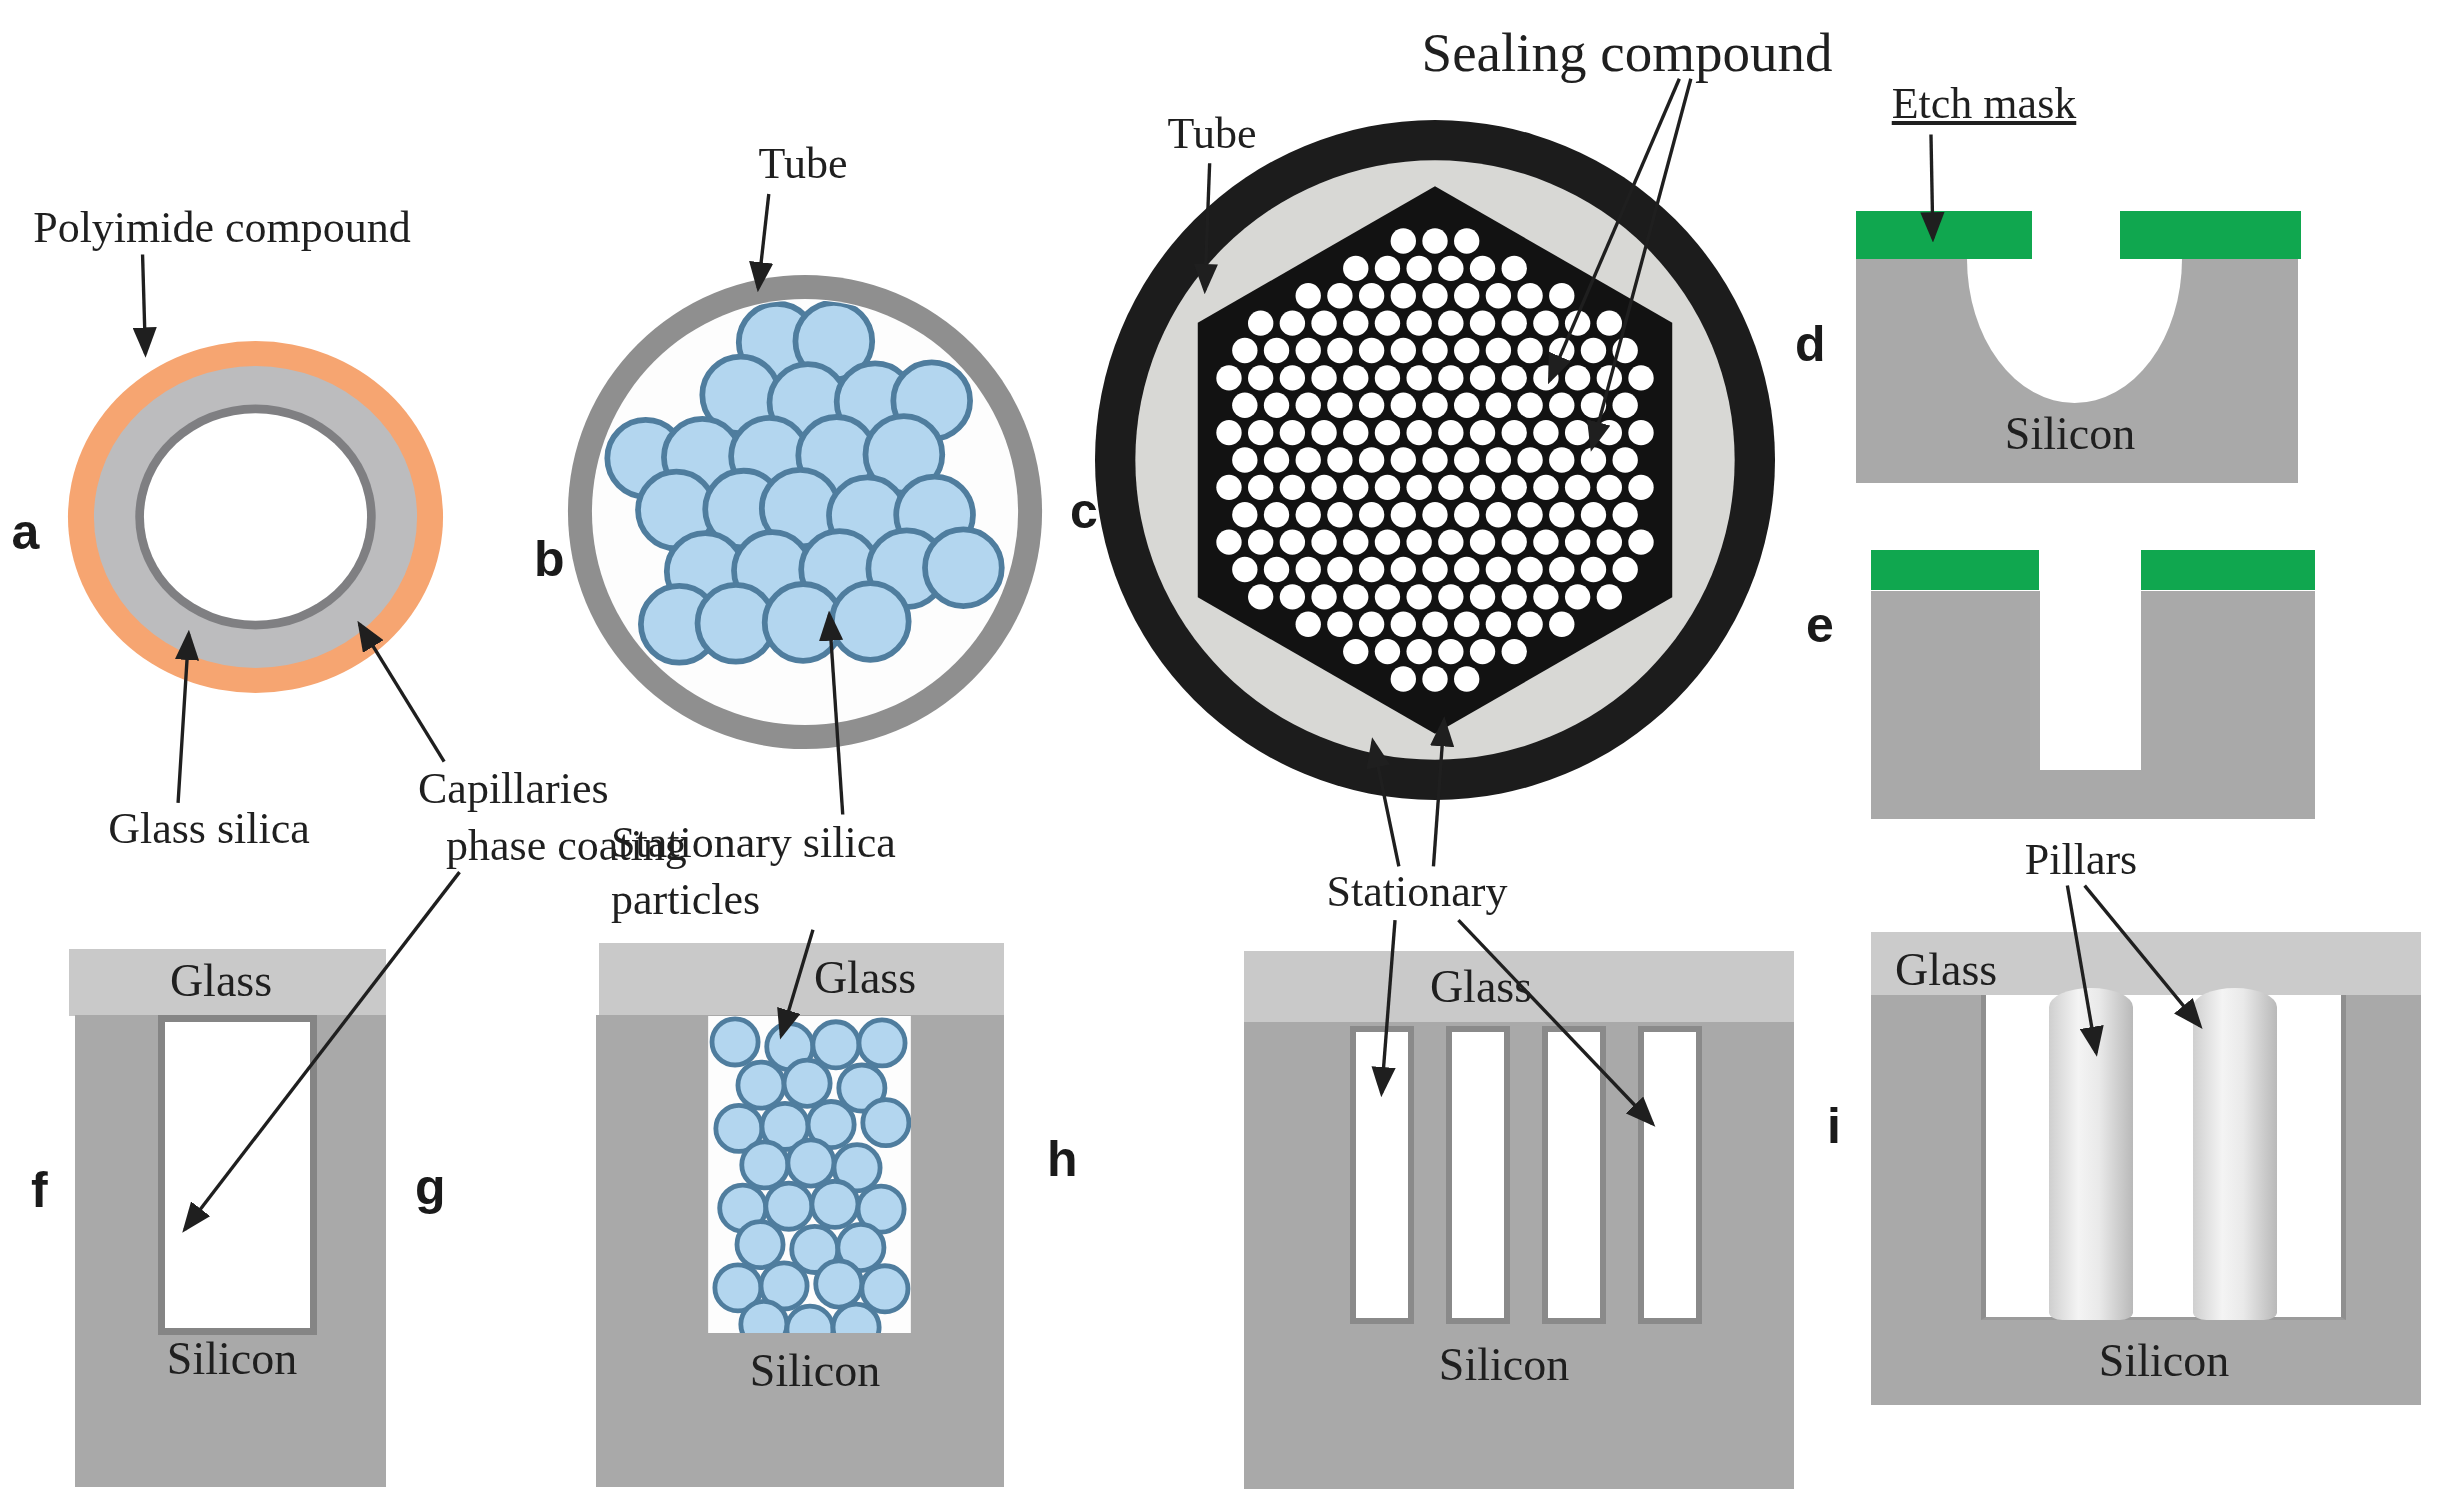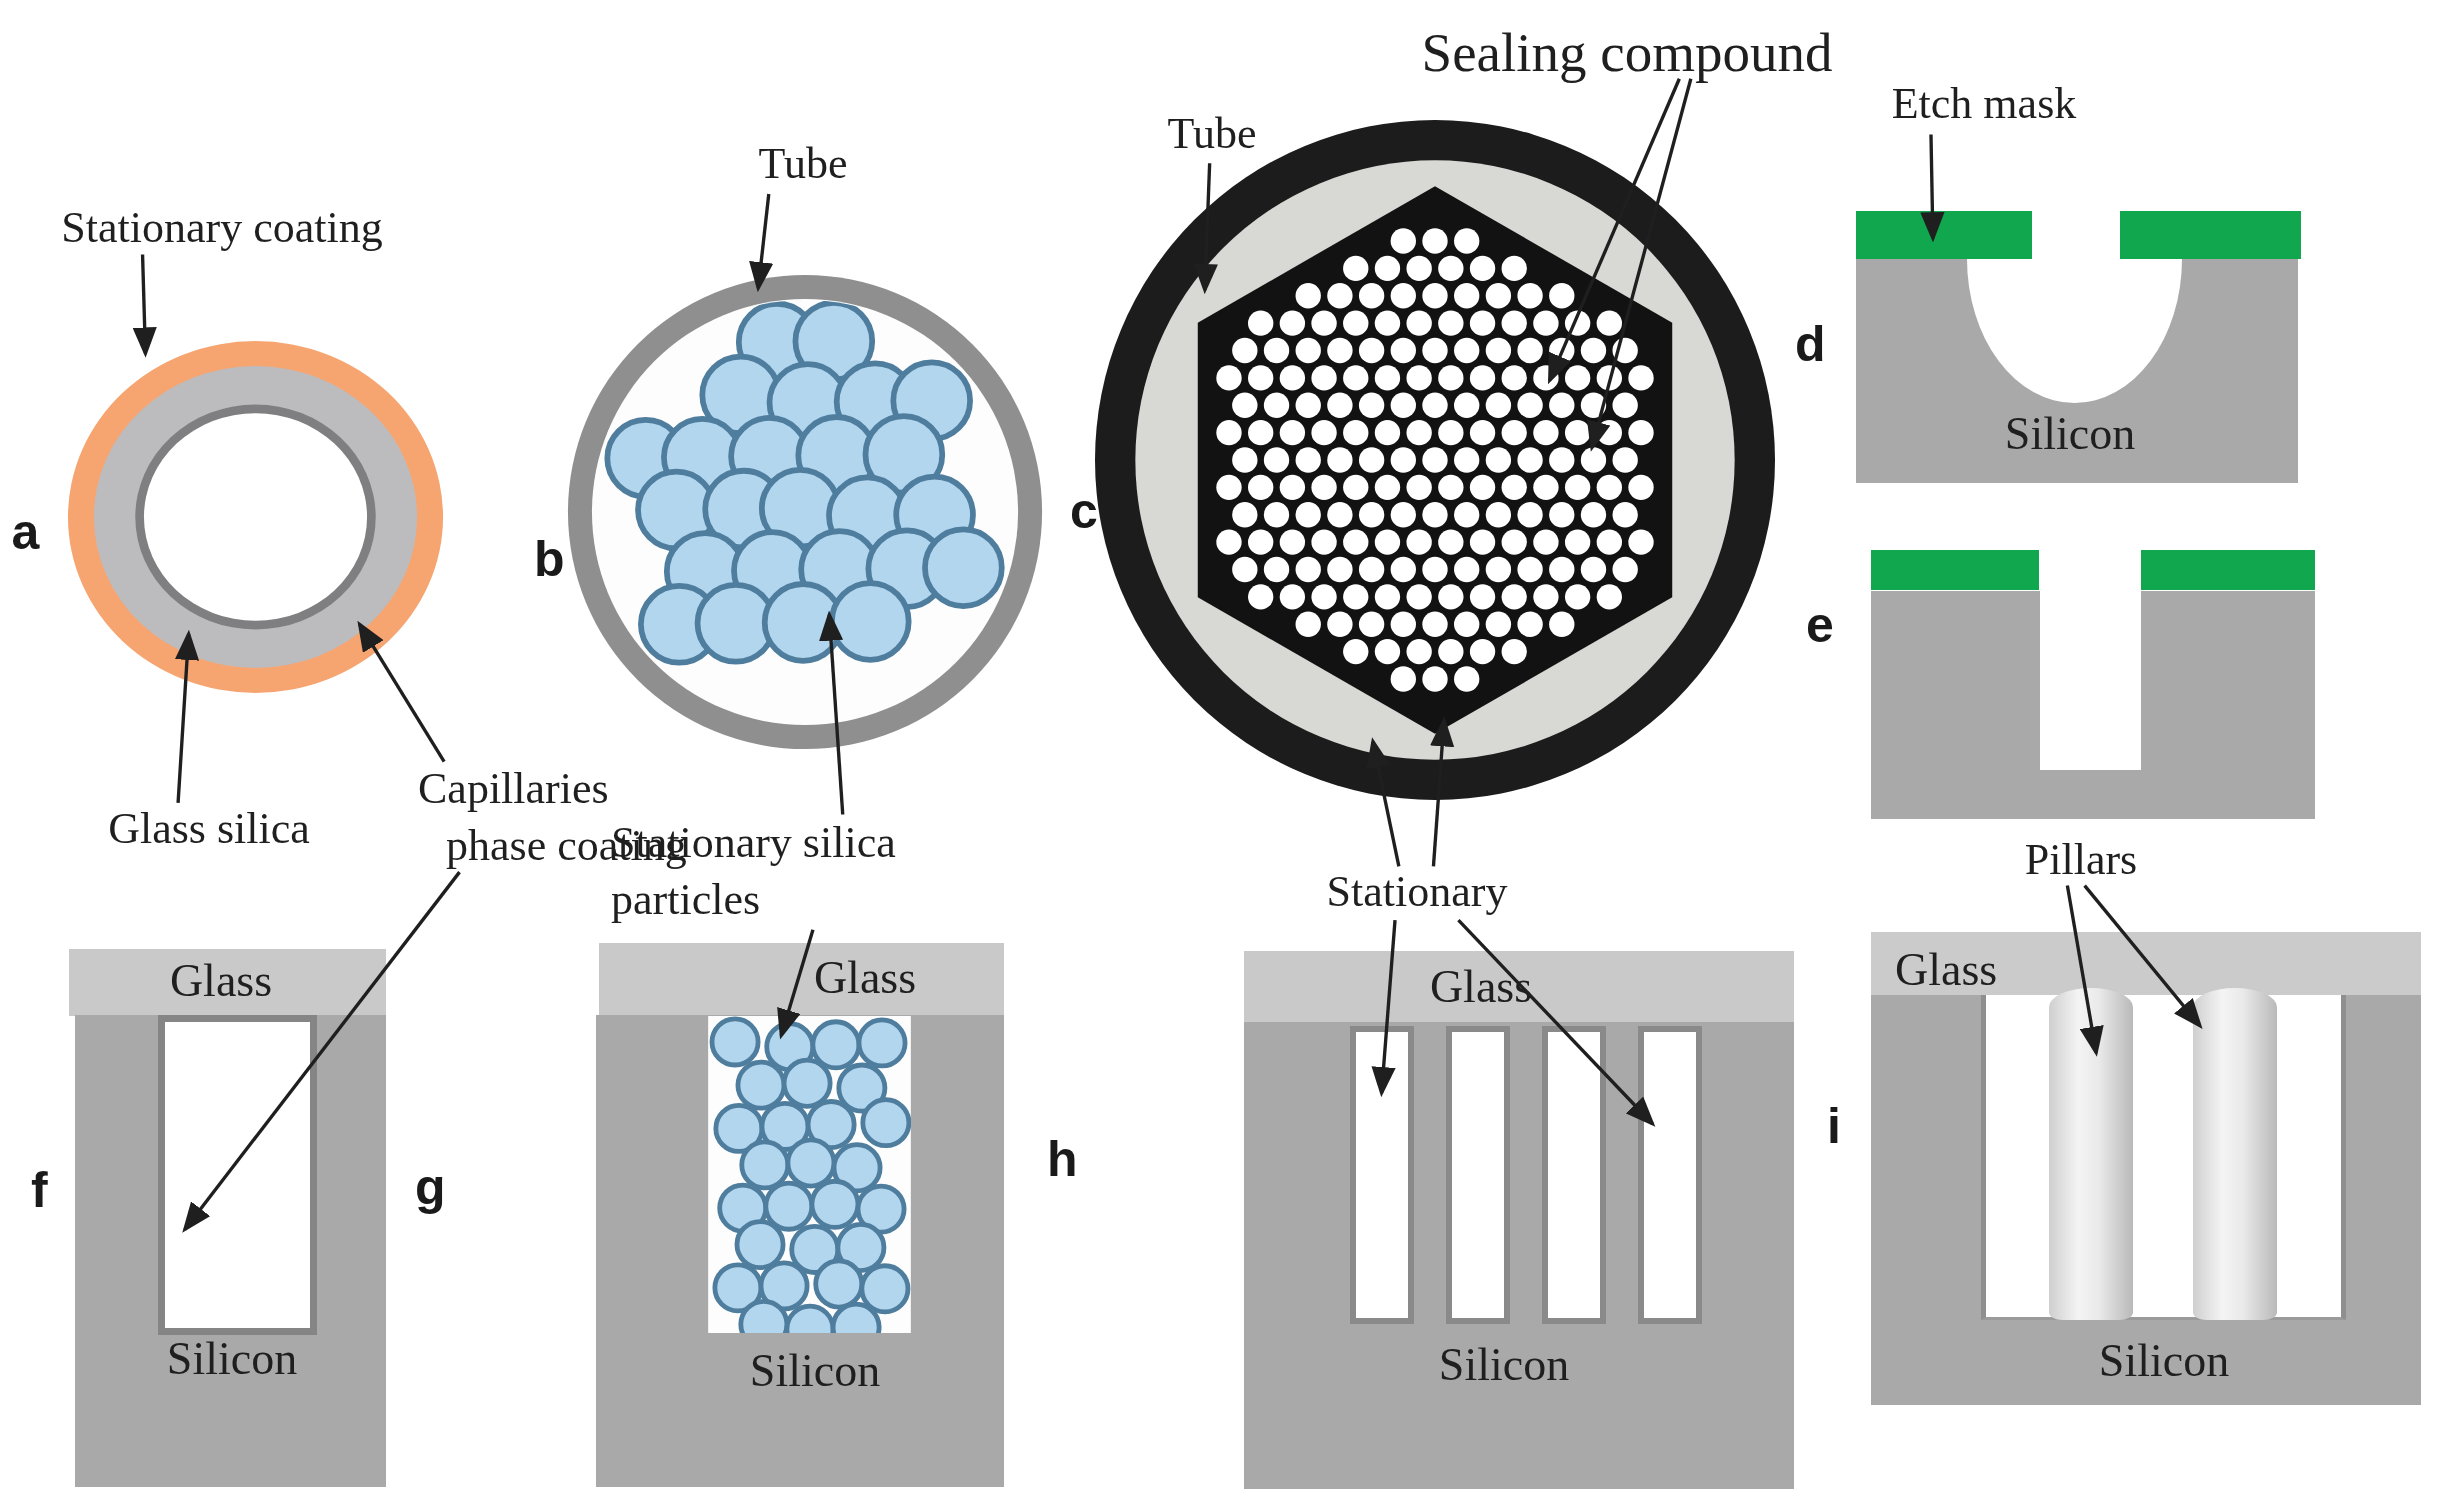--- a/index.html
+++ b/index.html
@@ -342,31 +342,31 @@
 <div class="label material centered" style="left:1504px; top:1340px;">Silicon</div>
 
 <div class="glassbar" style="left:1871px; top:932px; width:550px; height:63px; background:#cbcbcb;"></div>
 <div class="siliconblk" style="left:1871px; top:995px; width:550px; height:410px;"></div>
 <div class="whitetrench" style="left:1981px; top:995px; width:365px; height:325px; border-left:5.8px solid #8f8f8f; border-right:5.8px solid #8f8f8f; border-bottom:3.8px solid #9b9b9b;"></div>
 <div class="pillar" style="left:2049px; top:988px; width:84px; height:332px;"></div>
 <div class="pillar" style="left:2193px; top:988px; width:84px; height:332px;"></div>
 <div class="label material" style="left:1895px; top:945px;">Glass</div>
 <div class="label material centered" style="left:2164px; top:1336px;">Silicon</div>
 
-<div class="label centered" style="left:222px; top:204px;">Stationary coating</div>
+<div class="label centered" style="left:222px; top:204px;">Polyimide compound</div>
 <div class="label centered" style="left:209px; top:805px;">Glass silica</div>
 <div class="label" style="left:418px; top:765px;">Capillaries</div>
 <div class="label" style="left:418px; top:822px;margin-left:28px;">phase coating</div>
 <div class="label centered" style="left:803px; top:140px;">Tube</div>
 <div class="label" style="left:611px; top:819px;">Stationary silica</div>
 <div class="label" style="left:611px; top:876px;">particles</div>
 <div class="label centered" style="left:1212px; top:110px;">Tube</div>
 <div class="label big centered" style="left:1627px; top:23px;">Sealing compound</div>
 <div class="label centered" style="left:1417px; top:868px;">Stationary</div>
-<div class="label centered" style="left:1984px; top:80px;">Etch mask</div>
+<div class="label centered" style="left:1984px; top:80px;text-decoration:underline;">Etch mask</div>
 <div class="label centered" style="left:2081px; top:836px;text-align:center;">Pillars</div>
 
 <div class="letter" style="left:11.5px;   top:503px;">a</div>
 <div class="letter" style="left:534px;  top:530px;">b</div>
 <div class="letter" style="left:1070px; top:482px;">c</div>
 <div class="letter" style="left:1795px; top:315px;">d</div>
 <div class="letter" style="left:1806px; top:596px;">e</div>
 <div class="letter" style="left:31px;   top:1161px;">f</div>
 <div class="letter" style="left:415px;  top:1158px;">g</div>
 <div class="letter" style="left:1047px; top:1130px;">h</div>

